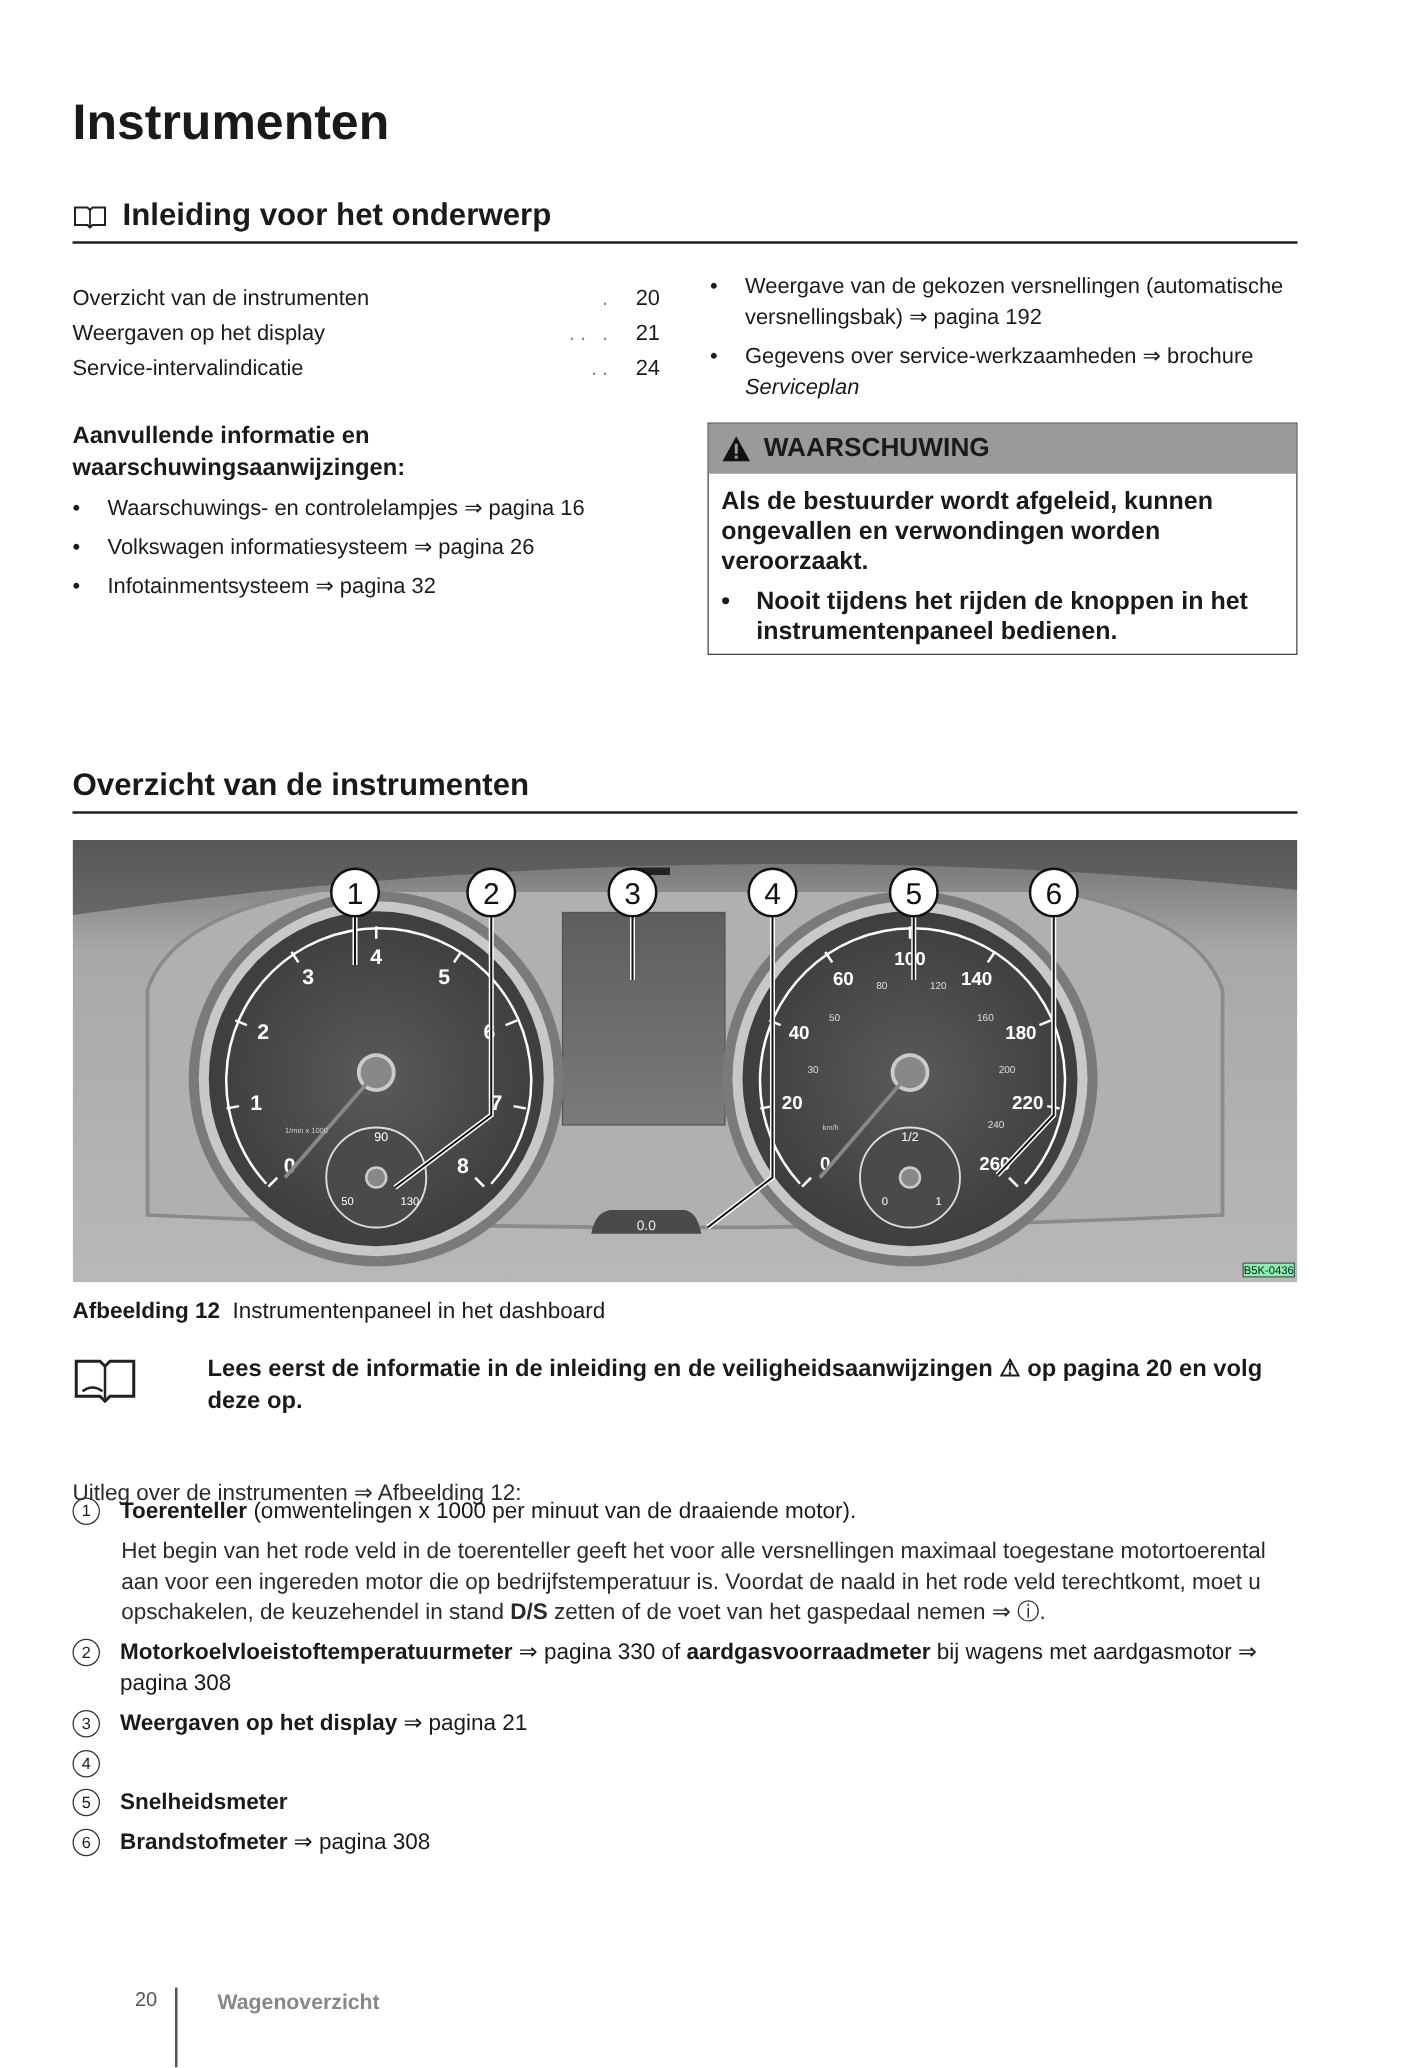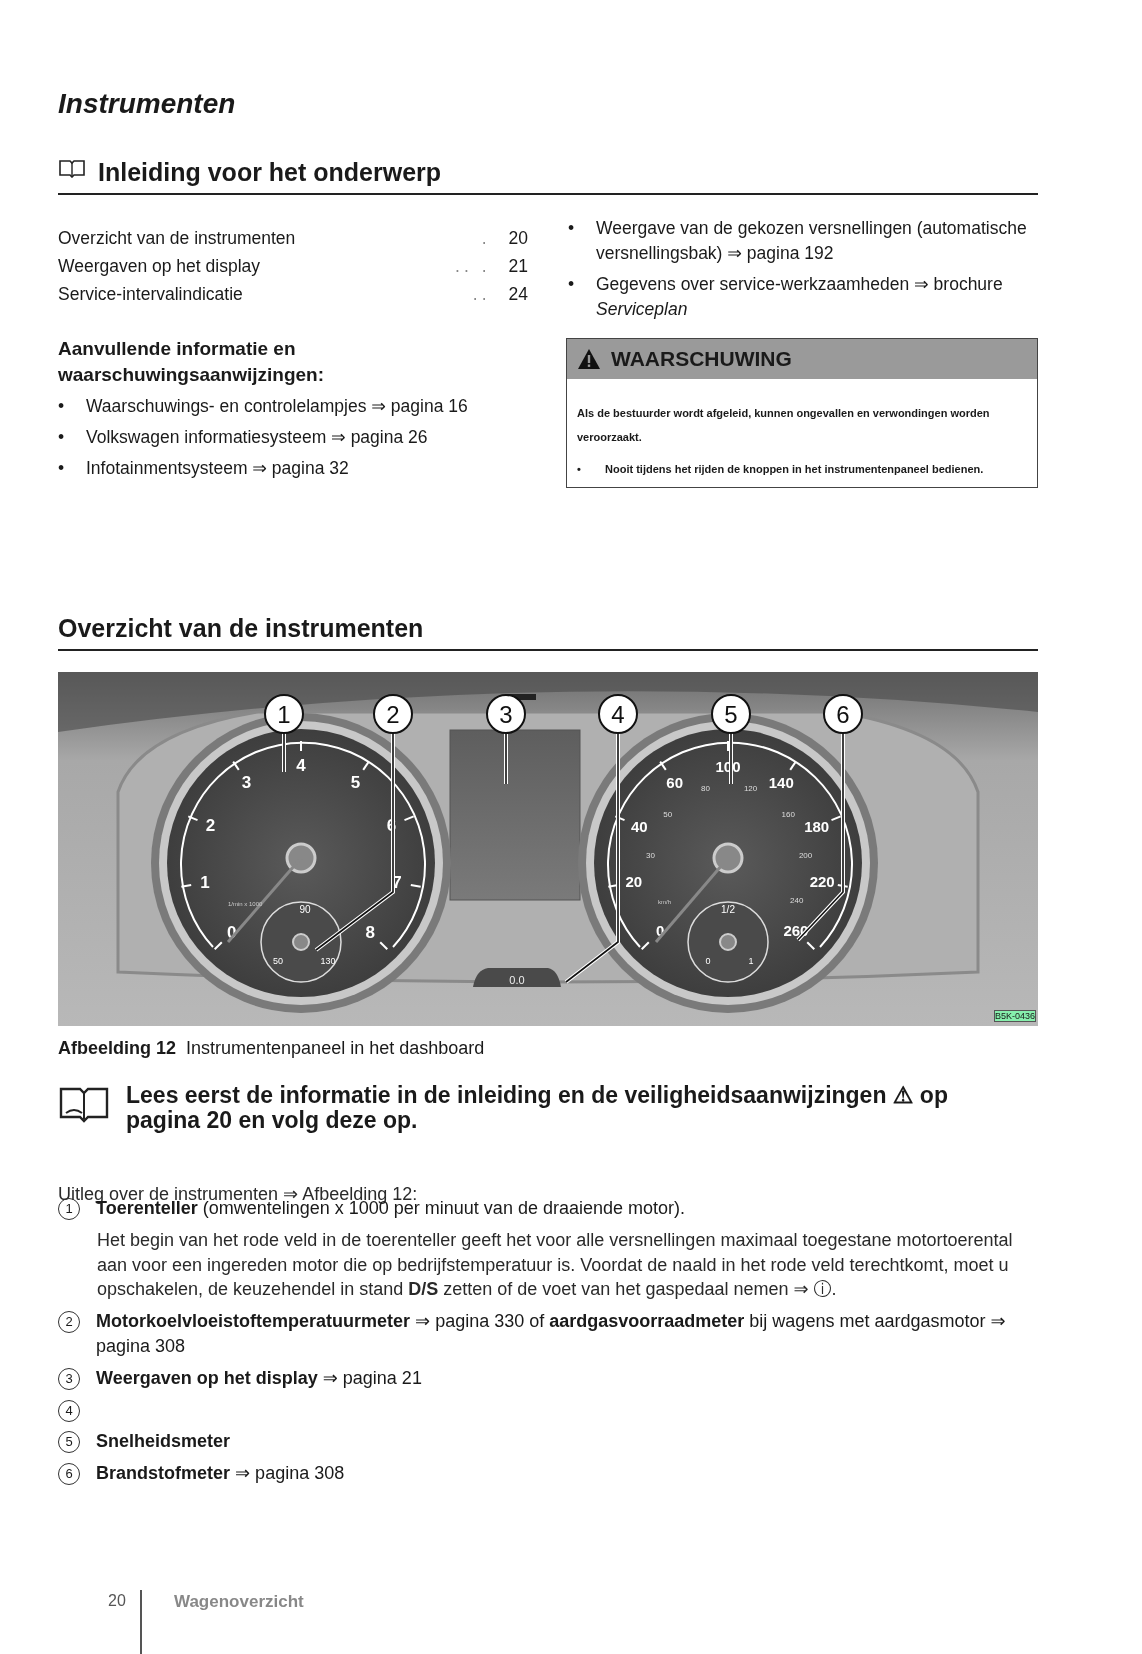--- a/index.html
+++ b/index.html
@@ -1,41 +1,41 @@
 <!DOCTYPE html>
 <html><head>
 <meta charset="utf-8">
 <style>
   html, body { margin:0; padding:0; background:#fff; }
   body { width:1142px; height:1654px; position:relative; overflow:hidden;
          font-family:"Liberation Sans", sans-serif; color:#1a1a1a; }
   .abs { position:absolute; }
-  .title { left:58px; top:88px; font-size:28px; font-weight:bold;font-style:italic; }
-  .sec-head { left:58px; top:158px; font-size:25px; font-weight:bold; display:flex; align-items:flex-start; gap:12px; }
+  .title { left:58px; top:76px; font-size:40px; font-weight:bold; }
+  .sec-head { left:58px; top:158px; font-size:25px; font-weight:bold; display:flex; align-items:center; gap:12px; }
   .rule { position:absolute; left:58px; width:980px; height:2px; background:#222; }
   .book-icon { width:28px; height:20px; }
   .p { font-size:17.5px; line-height:25px; color:#2a2a2a; }
   .col-left { left:58px; top:216px; width:470px; }
   .col-right { left:568px; top:216px; width:470px; }
   .toc-row { display:flex; justify-content:space-between; font-size:17.5px; line-height:28px; }
   .toc-row .dots { flex:1; text-align:right; padding-right:18px; color:#888; letter-spacing:4px; }
   .subhead { font-size:19px; font-weight:bold; line-height:26px; margin-top:28px; }
   .bullet { display:flex; font-size:17.5px; line-height:25px; margin-top:6px; }
   .bullet .dot { width:28px; flex:none; }
   .warn { left:566px; top:338px; width:470px; border:1.5px solid #444; }
   .warn-head { background:#9a9a9a; padding:4px 10px; font-size:21px; font-weight:bold; color:#1a1a1a; display:flex; align-items:center; gap:10px; height:32px; }
-  .warn-body { padding:22px 10px 6px 10px; font-size:11px; line-height:24px; font-weight:bold; }
+  .warn-body { padding:10px 10px 6px 10px; font-size:20px; line-height:24px; font-weight:bold; }
   .warn-body .b2 { margin-top:8px; display:flex; }
   .warn-body .b2 .dot { width:28px; flex:none; }
   .sec2 { left:58px; top:614px; font-size:25px; font-weight:bold; }
   .figure { left:58px; top:672px; width:980px; height:354px; overflow:hidden; }
   .caption { left:58px; top:1038px; font-size:18px; }
   .caption b { font-weight:bold; }
   .note { left:58px; top:1083px; width:960px; display:flex; gap:16px; }
-  .note-text { font-size:23px; font-weight:bold; line-height:25px; }
+  .note-text { font-size:19px; font-weight:bold; line-height:25px;margin-left:40px; }
   .uitleg { left:58px; top:1150px; font-size:18px; }
   .items { left:58px; top:1196px; width:960px; }
   .item { display:flex; font-size:18px; line-height:25px; margin-bottom:7px; }
   .num { width:20px; height:20px; border:1.3px solid #333; border-radius:50%; font-size:13px; text-align:center; line-height:20px; flex:none; margin-right:16px; margin-top:2px; }
   .item-sub { margin-left:39px; font-size:18px; line-height:24.5px; margin-bottom:7px; color:#2a2a2a; }
   .footer-num { left:108px; top:1592px; font-size:16px; color:#555; }
   .footer-bar { left:140px; top:1590px; width:2px; height:64px; background:#555; }
   .footer-text { left:174px; top:1592px; font-size:17px; font-weight:bold; color:#888; }
   .fig-id { position:absolute; right:2px; bottom:4px; background:#86efac; border:1px solid #555; font-size:9px; padding:0 0;text-align:center; }
 </style>

